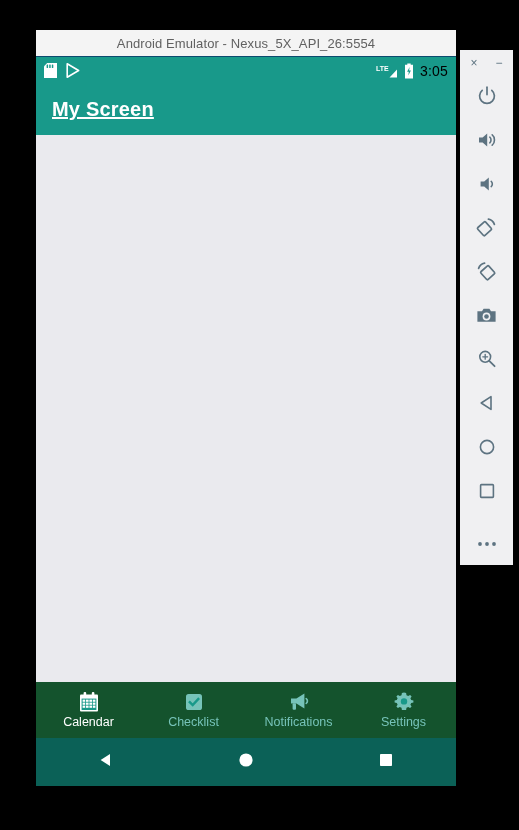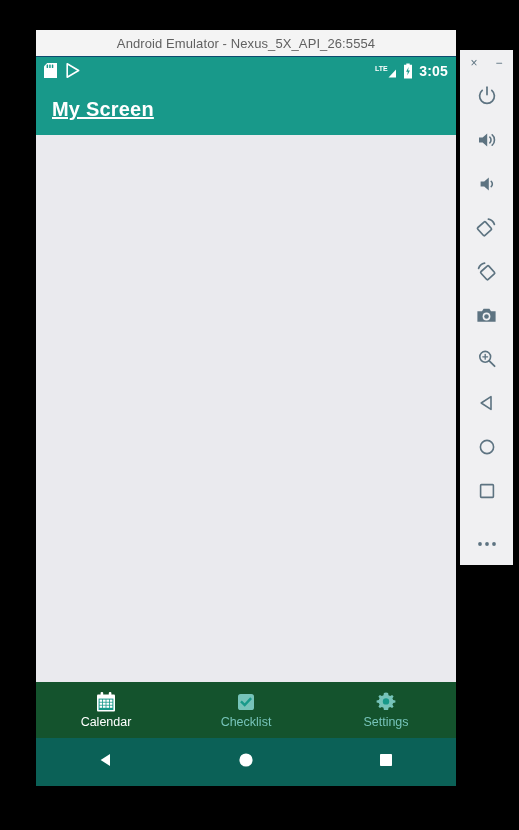--- a/index.html
+++ b/index.html
@@ -65,23 +65,23 @@
     align-items: center;
     gap: 9px;
   }
   #status-bar .status-right {
     margin-left: auto;
     display: flex;
     align-items: center;
     gap: 6px;
   }
   .status-clock {
-    color: #ffffff;
+    color: #000000;
     font-size: 14px;
-    font-weight: bold;
+    font-weight: normal;
     line-height: 1;
     letter-spacing: 0.2px;
   }
   .sys-icon { display: block; }
 
   
   #app-bar {
     height: 51px;
     background: #18998a;
     display: flex;
@@ -274,20 +274,30 @@
       <div class="nav-tab inactive">
         <span class="nav-icon">
           <svg width="22" height="22" viewBox="0 0 22 22">
             <rect x="3" y="3" width="16" height="16" rx="2.6" fill="#76c3b9"></rect>
             <path d="M6.8 11.2 L9.7 14.1 L15.3 8.0" fill="none" stroke="#18998a" stroke-width="2.4" stroke-linecap="square"></path>
           </svg>
         </span>
         <span class="nav-label">Checklist</span>
       </div>
 
+      <div class="nav-tab inactive">
+        <span class="nav-icon">
+          <svg width="24" height="22" viewBox="0 0 24 22">
+            <path d="M4 7.4 H9.4 L17.4 2.6 V17.4 L9.4 12.6 H4 Z" fill="#76c3b9"></path>
+            <rect x="5.6" y="12.2" width="3.4" height="6.6" rx="1" fill="#76c3b9"></rect>
+            <path d="M19.2 7.6 C20.8 8.6 20.8 11.4 19.2 12.4" fill="none" stroke="#76c3b9" stroke-width="1.7" stroke-linecap="round"></path>
+          </svg>
+        </span>
+        <span class="nav-label">Notifications</span>
+      </div>
 
       <div class="nav-tab inactive">
         <span class="nav-icon">
           <svg width="22" height="22" viewBox="0 0 22 22">
             <path fill="#76c3b9" d="M11 1.6 L13.1 2.1 L13.5 4.3 L15.2 5.1 L17.1 3.9 L18.6 5.4 L17.4 7.3 L18.2 9 L20.4 9.4 L20.4 11.5 L18.2 12 L17.4 13.7 L18.6 15.6 L17.1 17.1 L15.2 15.9 L13.5 16.7 L13.1 18.9 L11 18.9 L8.9 18.9 L8.5 16.7 L6.8 15.9 L4.9 17.1 L3.4 15.6 L4.6 13.7 L3.8 12 L1.6 11.5 L1.6 9.4 L3.8 9 L4.6 7.3 L3.4 5.4 L4.9 3.9 L6.8 5.1 L8.5 4.3 L8.9 2.1 Z"></path>
             <circle cx="11" cy="10.4" r="3.2" fill="#18998a"></circle>
           </svg>
         </span>
         <span class="nav-label">Settings</span>
       </div>

